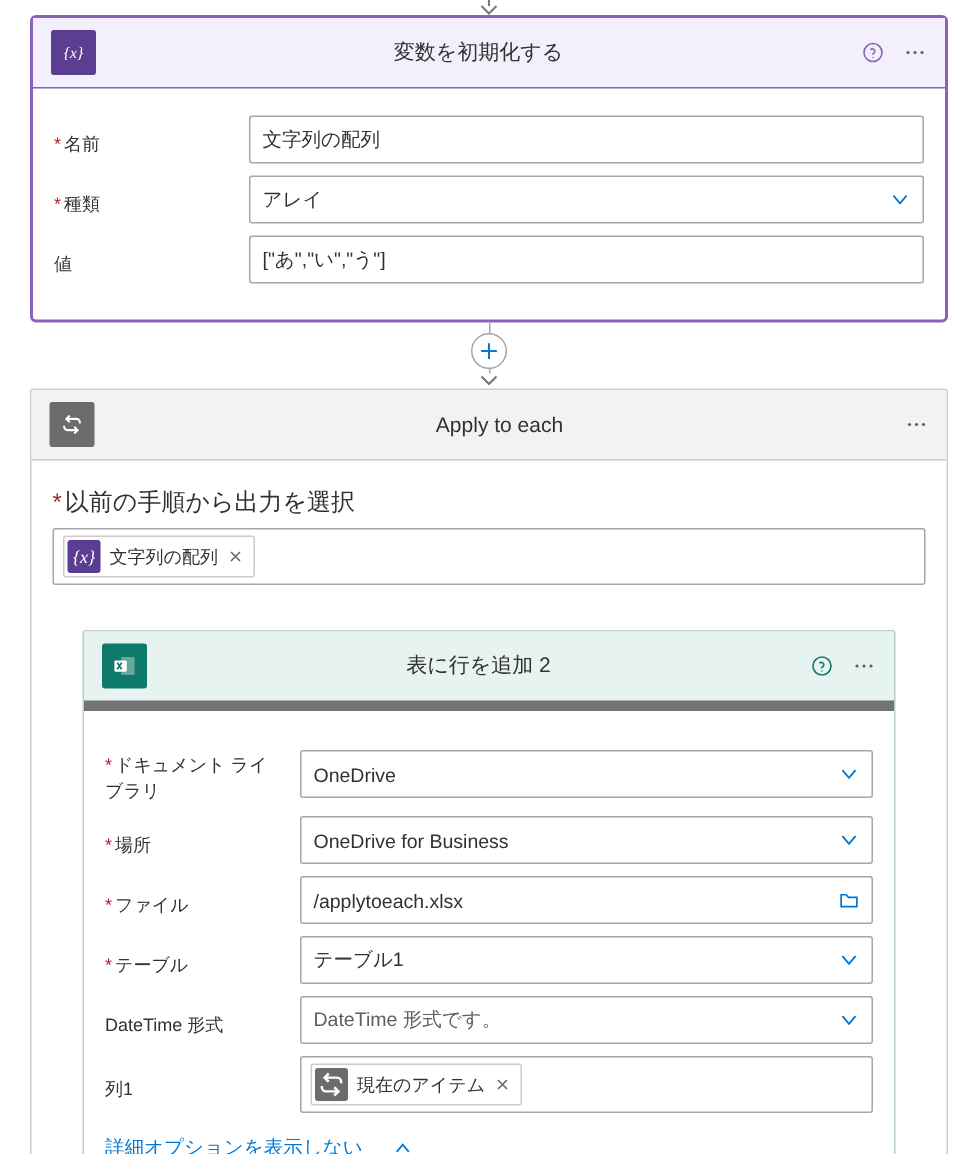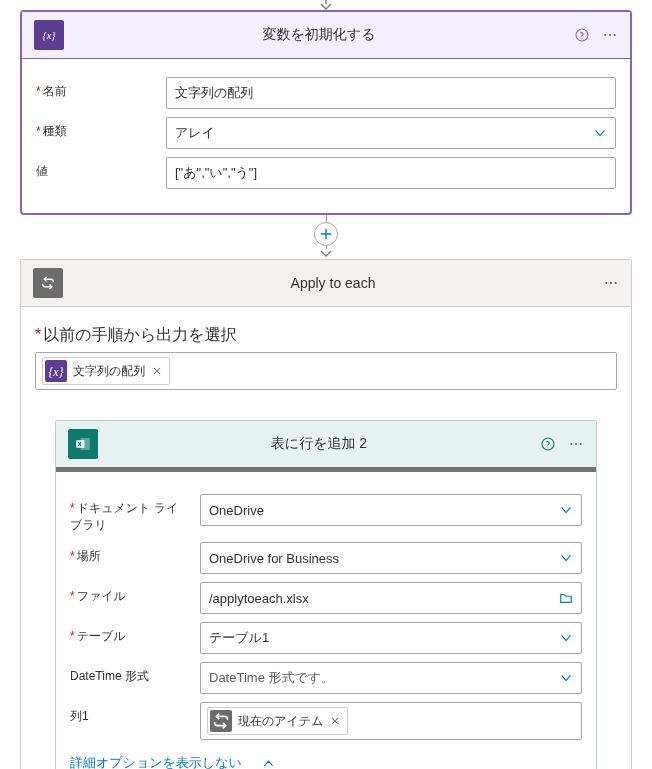--- a/index.html
+++ b/index.html
@@ -54,40 +54,40 @@
   .card-excel { border: 1px solid #b7cec9; margin: 30px 20px 0 20px; }
 
   .card-header {
     display:flex; align-items:center;
     padding:8px 12px;
     gap:10px;
     border-bottom: 1px solid var(--gray-border);
   }
   .card-var .card-header { background: var(--purple-light); border-bottom:1px solid var(--purple); }
   .card-loop .card-header { background: var(--gray-bg); }
-  .card-excel .card-header { background: var(--teal-light); border-bottom:5px solid #737373; }
+  .card-excel .card-header { background: var(--teal-light); border-bottom:7px solid #737373; }
 
   .header-icon {
     width:30px; height:30px; flex:none;
     display:flex; align-items:center; justify-content:center;
     border-radius:2px;
   }
   .header-icon.purple { background: var(--purple-dark); }
   .header-icon.gray   { background: #6c6c6c; }
   .header-icon.green  { background: var(--teal); }
   .header-icon svg { width:18px; height:18px; }
 
   .header-title { flex:1; font-size:14px;text-align:center; }
   .header-actions { display:flex; align-items:center; gap:12px; }
   .icon-btn { width:16px; height:16px; display:flex; align-items:center; justify-content:center; cursor:pointer; }
   .icon-btn svg { width:16px; height:16px; }
 
   .card-body { padding: 10px 14px 16px 14px; }
 
-  .form-row { display:flex; align-items:flex-start; gap:10px; margin:8px 0; }
+  .form-row { display:flex; align-items:center; gap:10px; margin:8px 0; }
   .form-label {
     width: 120px; flex:none;
     font-size: 12px;
     padding-top:6px;
   }
   .form-label.req::before {
     content:"*";
     color: var(--red);
     margin-right:2px;
   }

